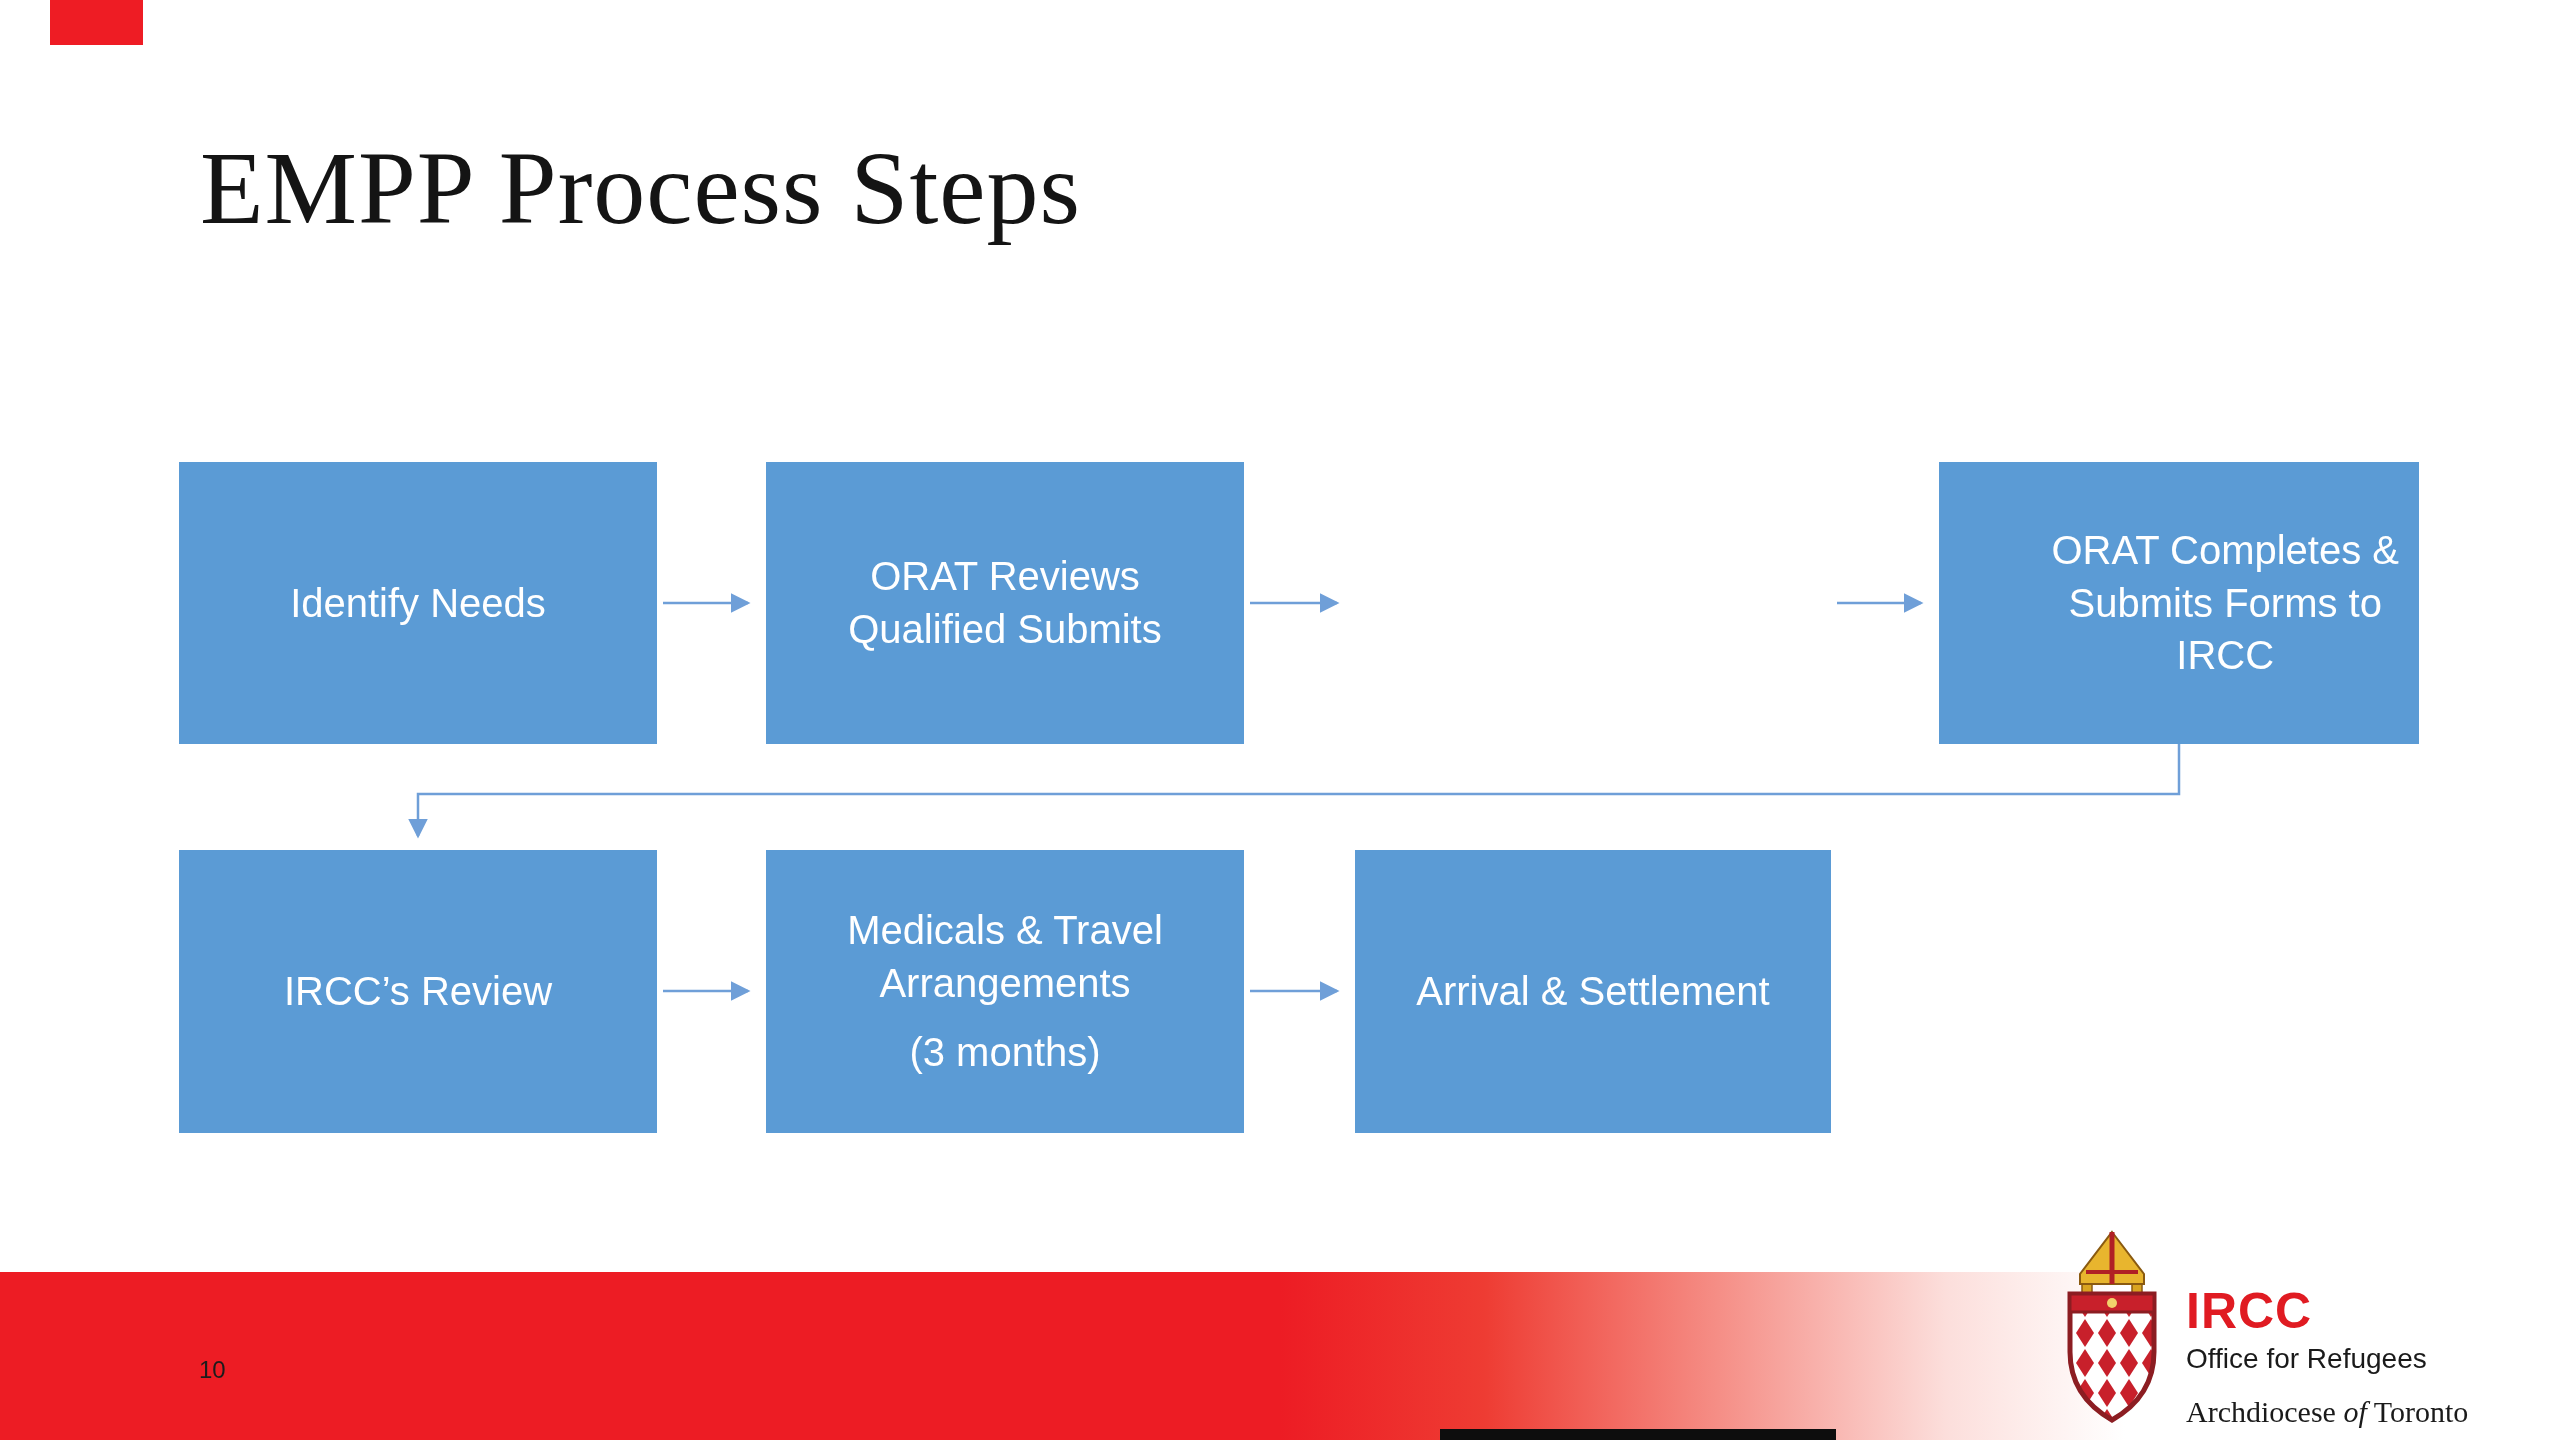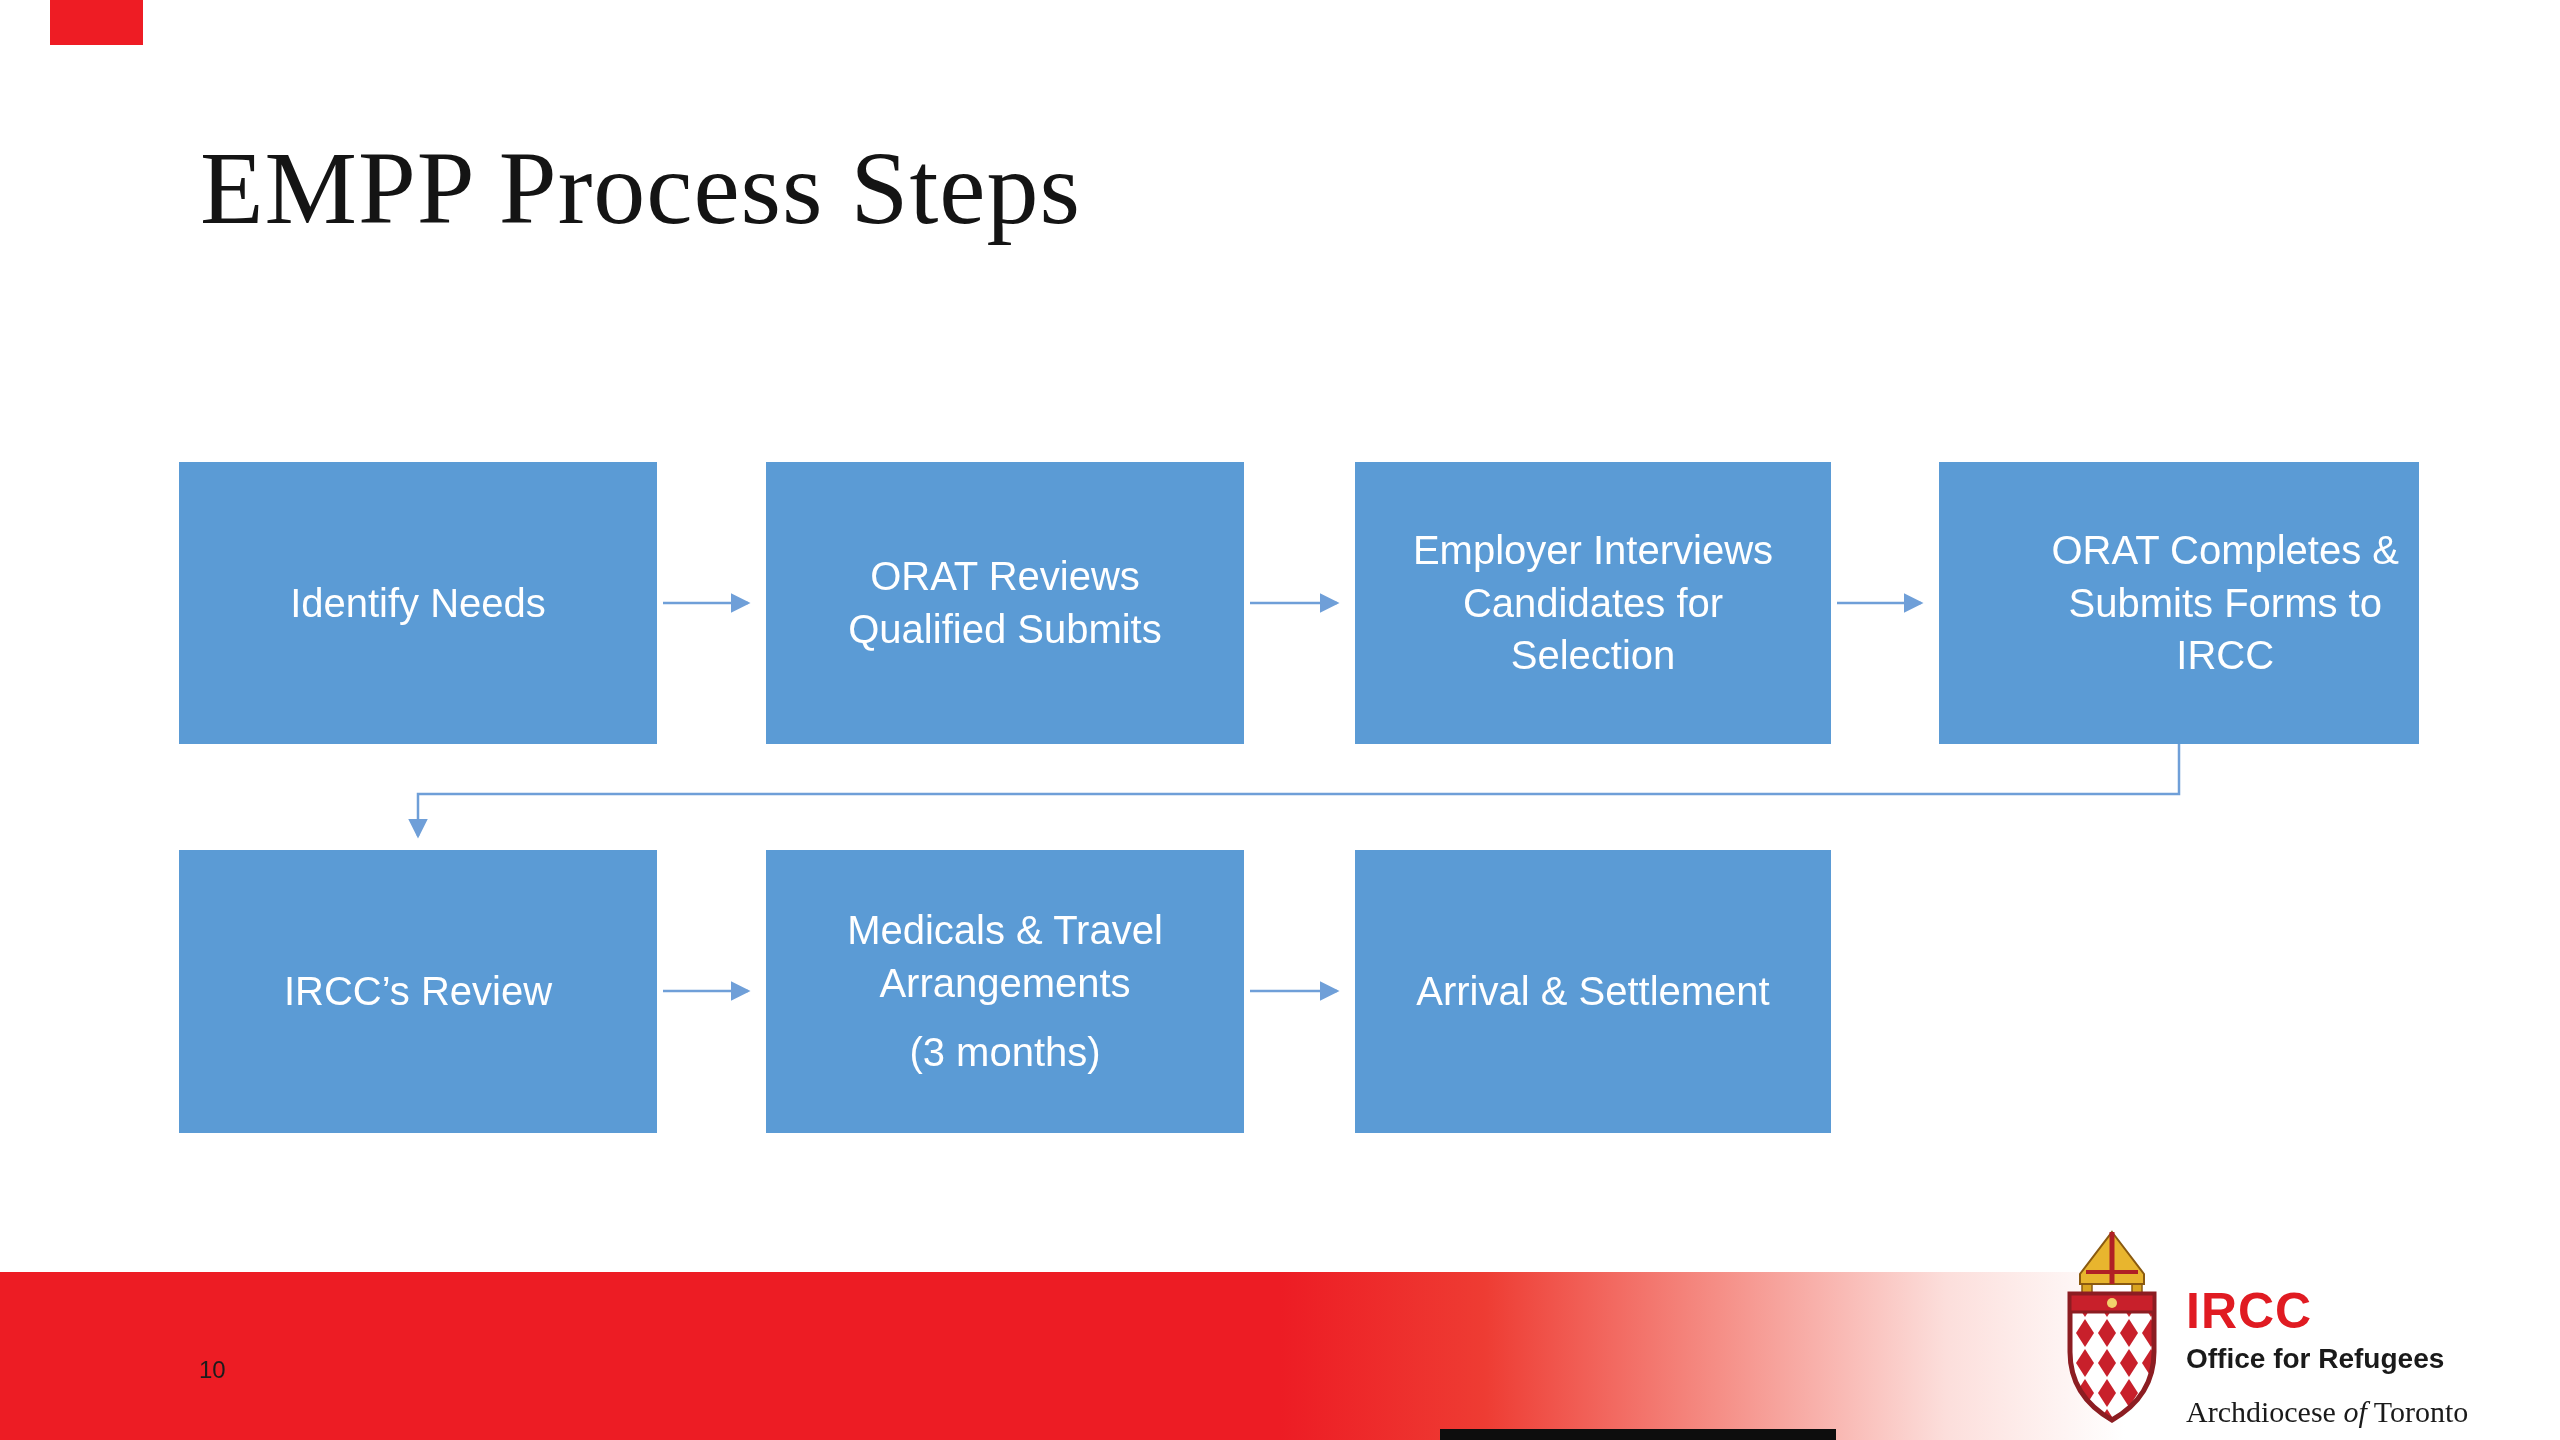--- a/index.html
+++ b/index.html
@@ -96,21 +96,21 @@
   }
   .logo-brand {
     font-size: 50px;
     font-weight: bold;
     color: #e01b22;
     letter-spacing: 1px;
     line-height: 1.0;
   }
   .logo-subtitle {
     font-size: 28px;
-    font-weight: bold;
+    font-weight: normal;
     color: #1a1a1a;
     margin-top: 8px;
     line-height: 1.1;
   }
   .logo-org {
     font-family: "Liberation Serif", serif;
     font-size: 30px;
     color: #1a1a1a;
     margin-top: 20px;
     line-height: 1.1;
@@ -133,25 +133,20 @@
   <div class="corner-mark"></div>
 
   <h1 class="slide-title" style="margin:0; font-weight:normal;">EMPP Process Steps</h1>
 
   <div class="flow-box row1 col1">
     <div class="box-label">Identify Needs</div>
   </div>
   <div class="flow-box row1 col2">
     <div class="box-label">ORAT Reviews
 Qualified Submits</div>
-  </div>
-  <div class="flow-box row1 col3">
-    <div class="box-label">Employer Interviews
-Candidates for
-Selection</div>
   </div>
   <div class="flow-box row1 col4">
     <div class="box-label">ORAT Completes &amp;
 Submits Forms to
 IRCC</div>
   </div>
 
   <div class="flow-box row2 col1">
     <div class="box-label">IRCC’s Review</div>
   </div>

